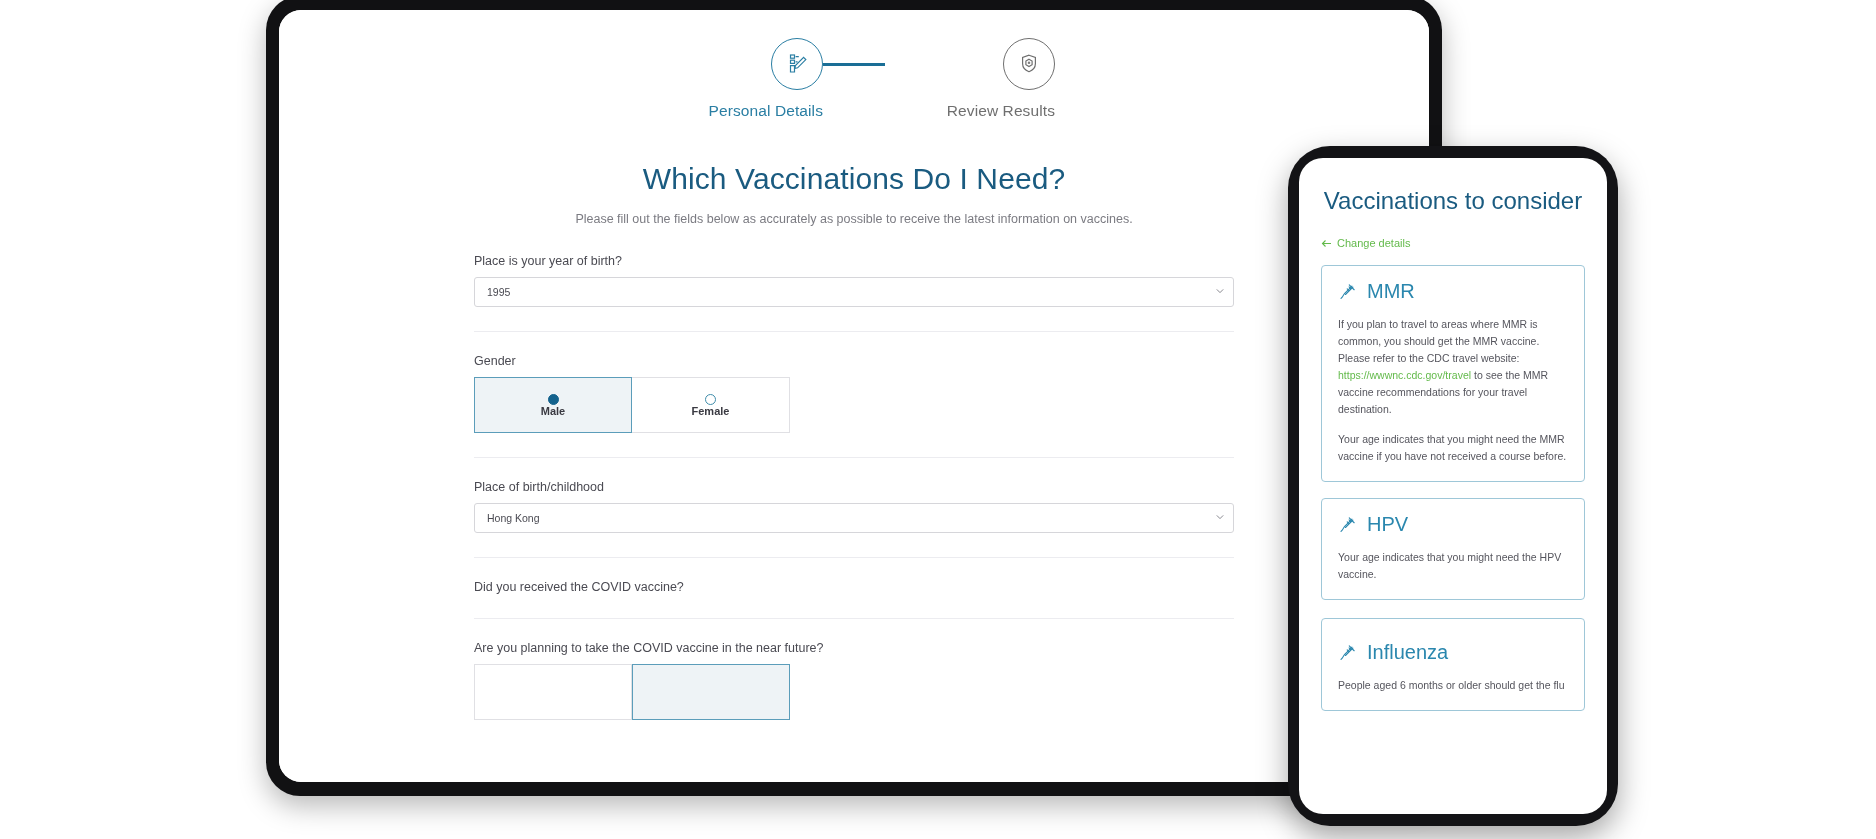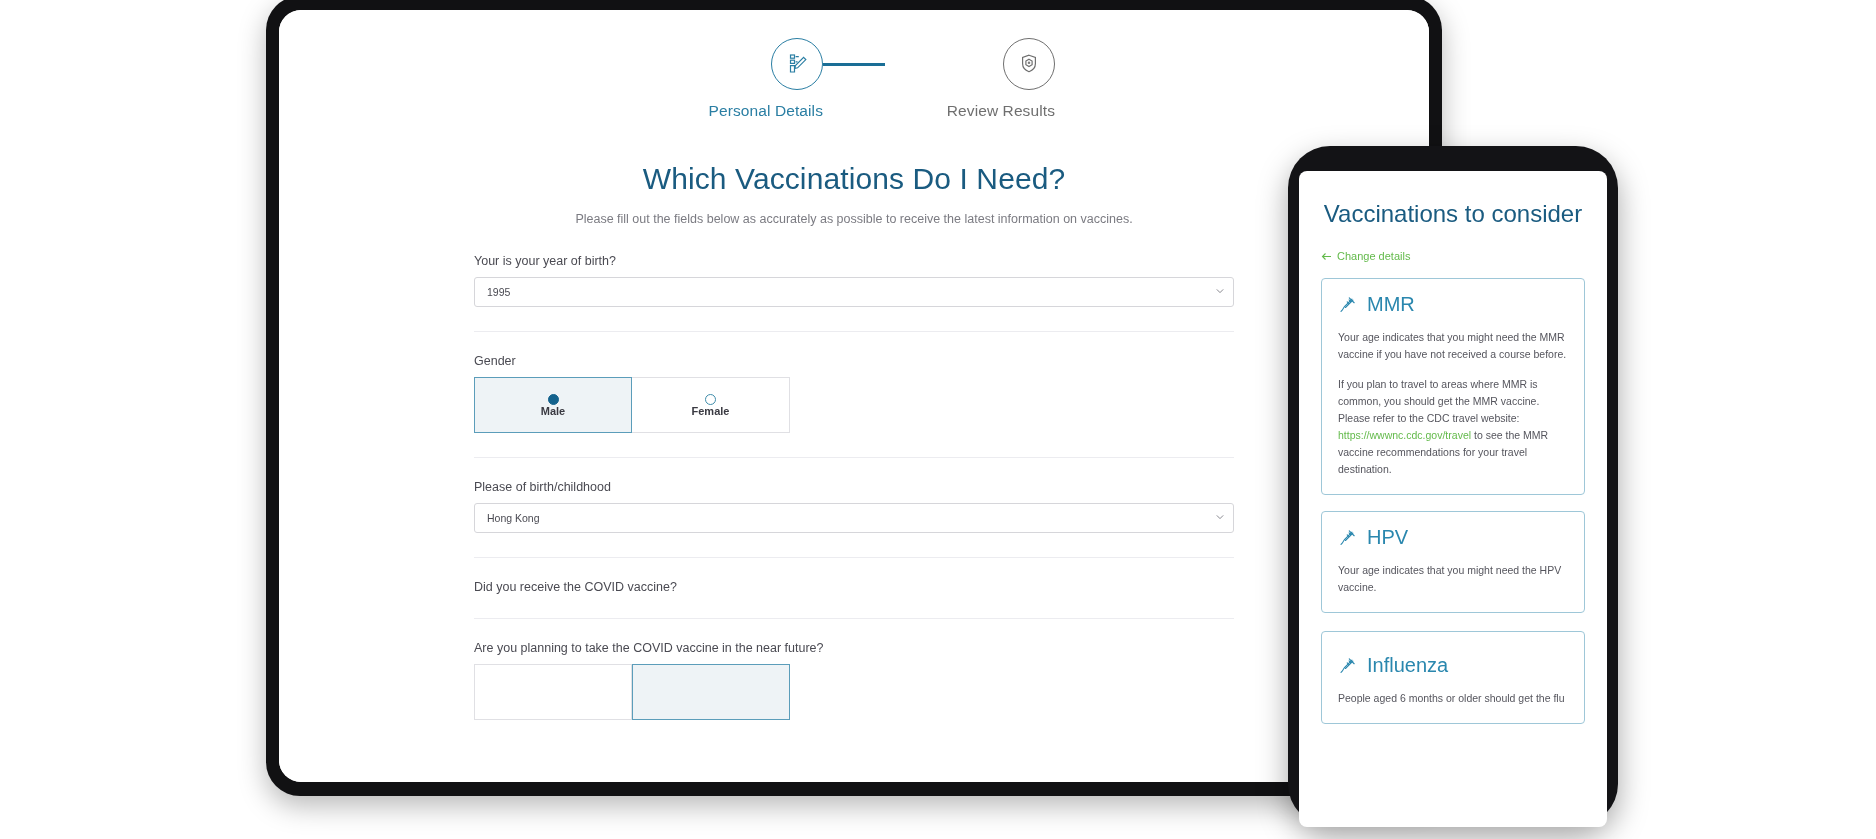--- a/index.html
+++ b/index.html
@@ -147,23 +147,22 @@
     width: 330px; height: 680px;
     background: #131316;
     border-radius: 42px;
     box-shadow: 0 12px 30px rgba(0,0,0,.35);
   }
   .phone-screen {
     position: absolute;
     left: 11px; top: 12px;
     width: 308px; height: 656px;
     background: #fff;
-    border-radius: 8px;
+    border-radius: 24px;
     overflow: hidden;
-    margin-top: 13px;
   }
   .phone-page { padding: 20px 22px 0 22px; }
   .phone-title {
     text-align: center;
     color: #1a5b80;
     font-size: 24px;
     font-weight: 400;
     line-height: 1.22;
     margin-top: 8px;
   }
@@ -235,21 +234,21 @@
             <div class="step-label">Review Results</div>
           </div>
         </div>
 
         <h1 class="form-title">Which Vaccinations Do I Need?</h1>
         <p class="form-sub">Please fill out the fields below as accurately as possible to receive the latest information on vaccines.</p>
 
         <div class="form-body">
 
           <div>
-            <div class="field-label">Your is your year of birth?</div>
+            <div class="field-label">Place is your year of birth?</div>
             <div class="select-box">
               <span>1995</span>
               <svg class="chev" viewBox="0 0 10 10">
                 <path d="M1 3l4 4 4-4" fill="none" stroke="#6a6a72" stroke-width="1"></path>
               </svg>
             </div>
           </div>
 
           <div class="field-divider"></div>
 
@@ -263,33 +262,33 @@
               <div class="radio-opt">
                 <span class="radio-dot"></span>
                 <span class="radio-text">Female</span>
               </div>
             </div>
           </div>
 
           <div class="field-divider"></div>
 
           <div>
-            <div class="field-label">Please of birth/childhood</div>
+            <div class="field-label">Place of birth/childhood</div>
             <div class="select-box">
               <span>Hong Kong</span>
               <svg class="chev" viewBox="0 0 10 10">
                 <path d="M1 3l4 4 4-4" fill="none" stroke="#6a6a72" stroke-width="1"></path>
               </svg>
             </div>
           </div>
 
           <div class="field-divider"></div>
 
           <div>
-            <div class="field-label">Did you receive the COVID vaccine?</div>
+            <div class="field-label">Did you received the COVID vaccine?</div>
           </div>
 
           <div class="field-divider"></div>
 
           <div>
             <div class="field-label">Are you planning to take the COVID vaccine in the near future?</div>
             <div class="radio-group">
               <div class="radio-opt"></div>
               <div class="radio-opt selected"></div>
             </div>
@@ -318,22 +317,22 @@
             <svg class="syringe" viewBox="0 0 24 24">
               <g fill="none" stroke="#2a87ae" stroke-width="1.4" stroke-linecap="round">
                 <path d="M14.2 3.6l6.2 6.2"></path>
                 <path d="M17.6 5.2l-9.4 9.4-2.9 4.6-1.5 1.5"></path>
                 <path d="M18.8 6.4l-9.4 9.4"></path>
                 <path d="M11.6 8.6l2.1 2.1M14 6.2l2.1 2.1"></path>
               </g>
             </svg>
             <span class="vax-name">MMR</span>
           </div>
+          <p class="vax-para"><span>If you plan to travel to areas where MMR is common, you should get the MMR vaccine. Please refer to the CDC travel website: </span><span class="vax-link">https://wwwnc.cdc.gov/travel</span><span> to see the MMR vaccine recommendations for your travel destination.</span></p>
           <p class="vax-para">Your age indicates that you might need the MMR vaccine if you have not received a course before.</p>
-          <p class="vax-para"><span>If you plan to travel to areas where MMR is common, you should get the MMR vaccine. Please refer to the CDC travel website: </span><span class="vax-link">https://wwwnc.cdc.gov/travel</span><span> to see the MMR vaccine recommendations for your travel destination.</span></p>
         </div>
 
         <div class="vax-card">
           <div class="vax-head">
             <svg class="syringe" viewBox="0 0 24 24">
               <g fill="none" stroke="#2a87ae" stroke-width="1.4" stroke-linecap="round">
                 <path d="M14.2 3.6l6.2 6.2"></path>
                 <path d="M17.6 5.2l-9.4 9.4-2.9 4.6-1.5 1.5"></path>
                 <path d="M18.8 6.4l-9.4 9.4"></path>
                 <path d="M11.6 8.6l2.1 2.1M14 6.2l2.1 2.1"></path>

